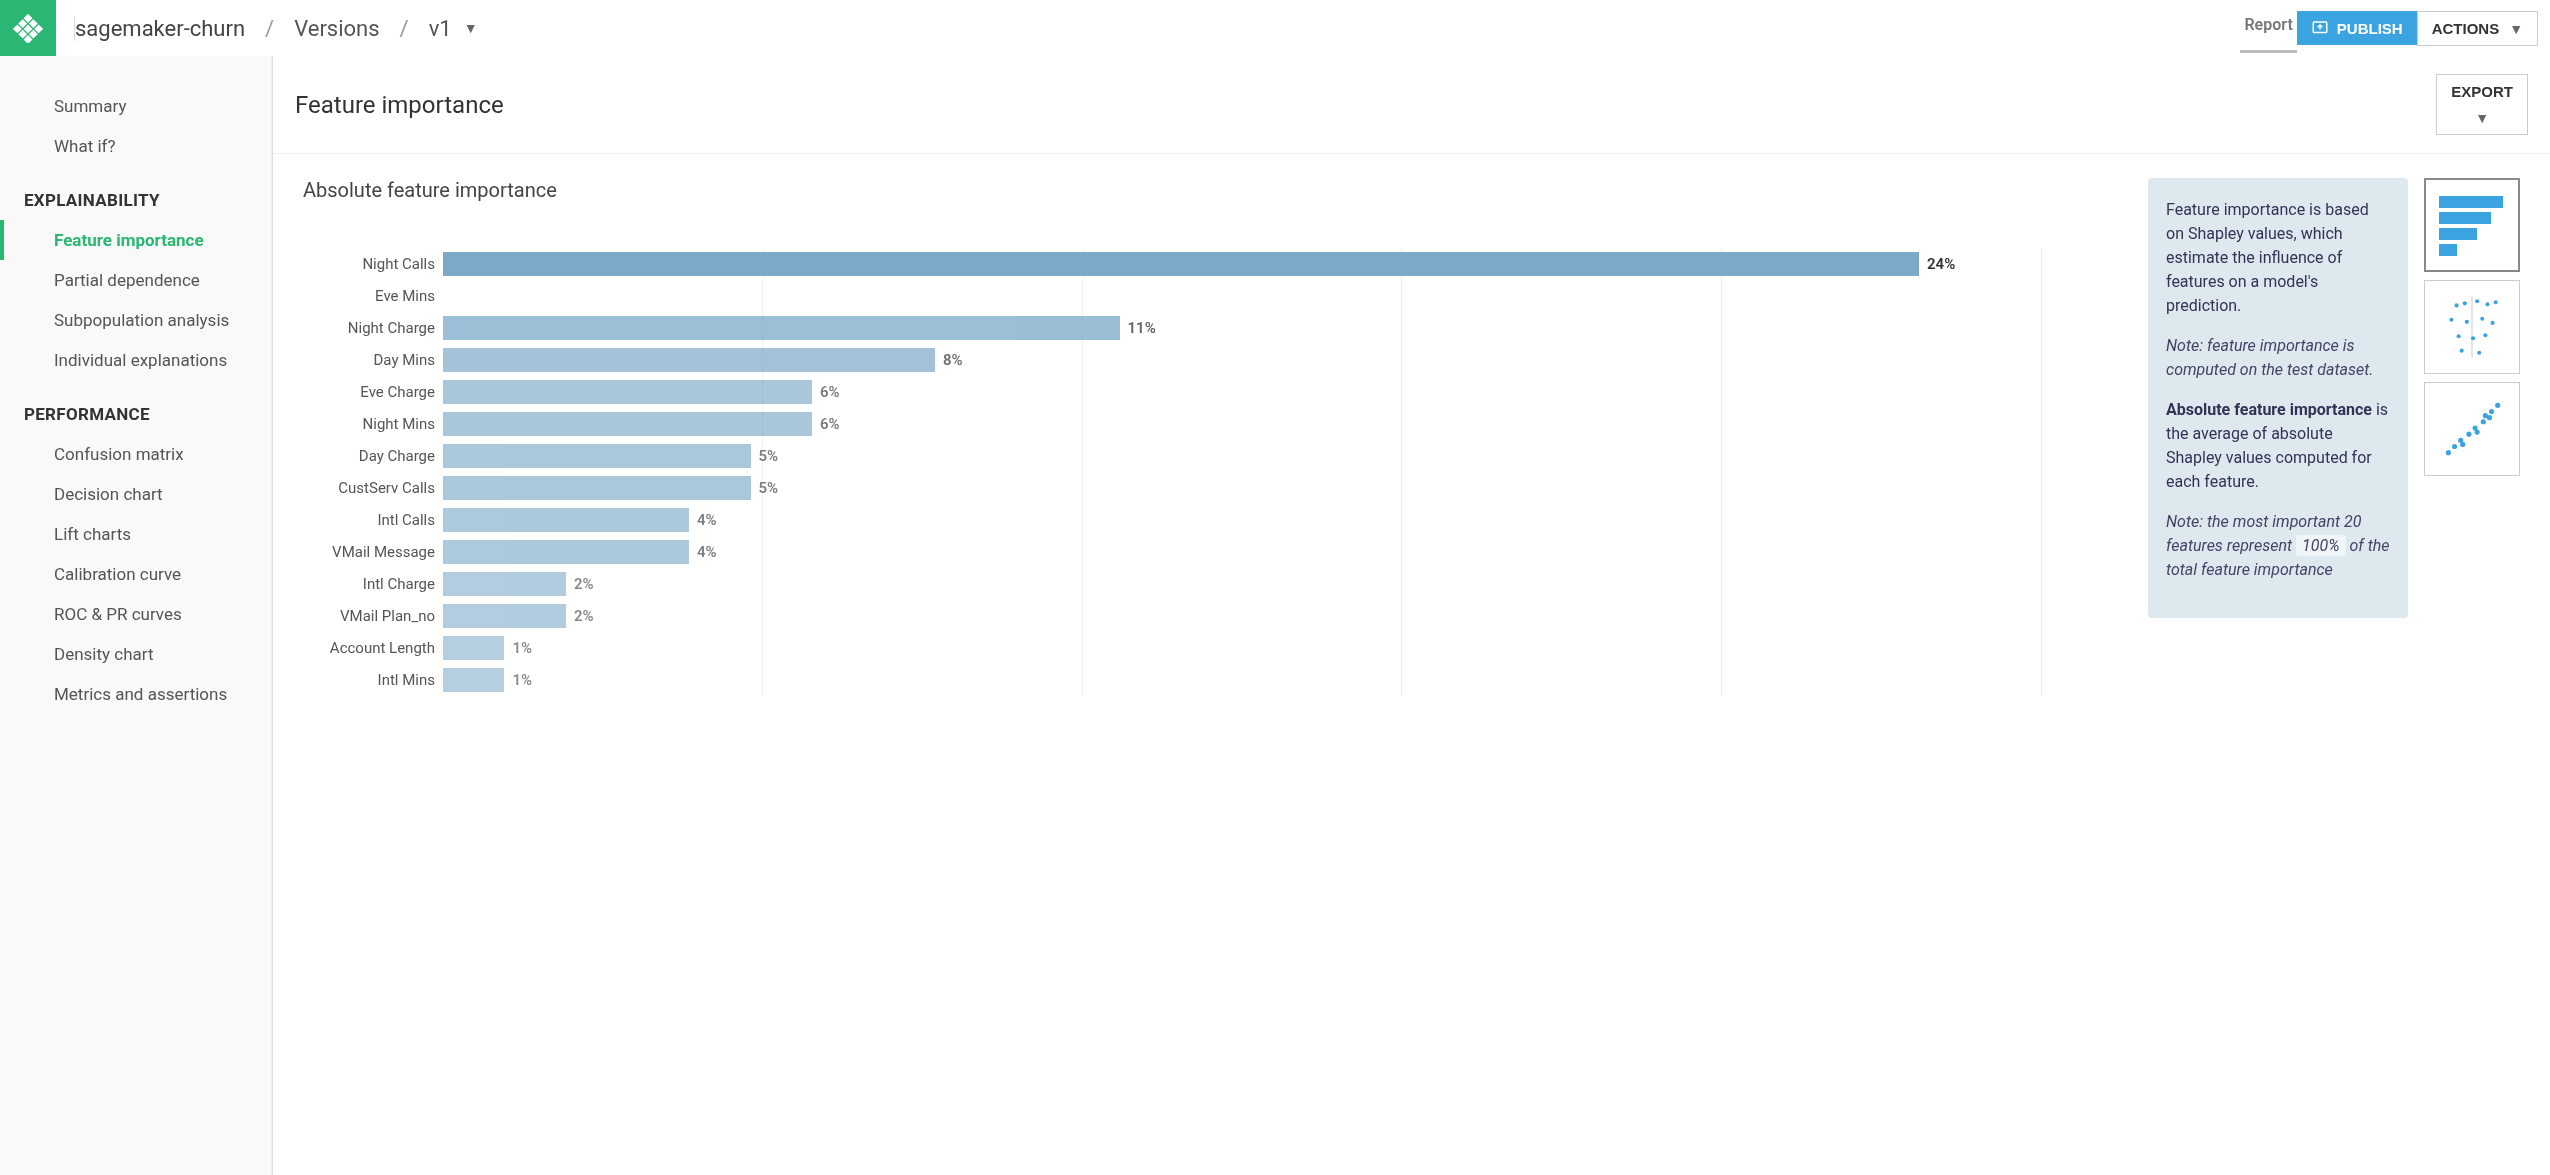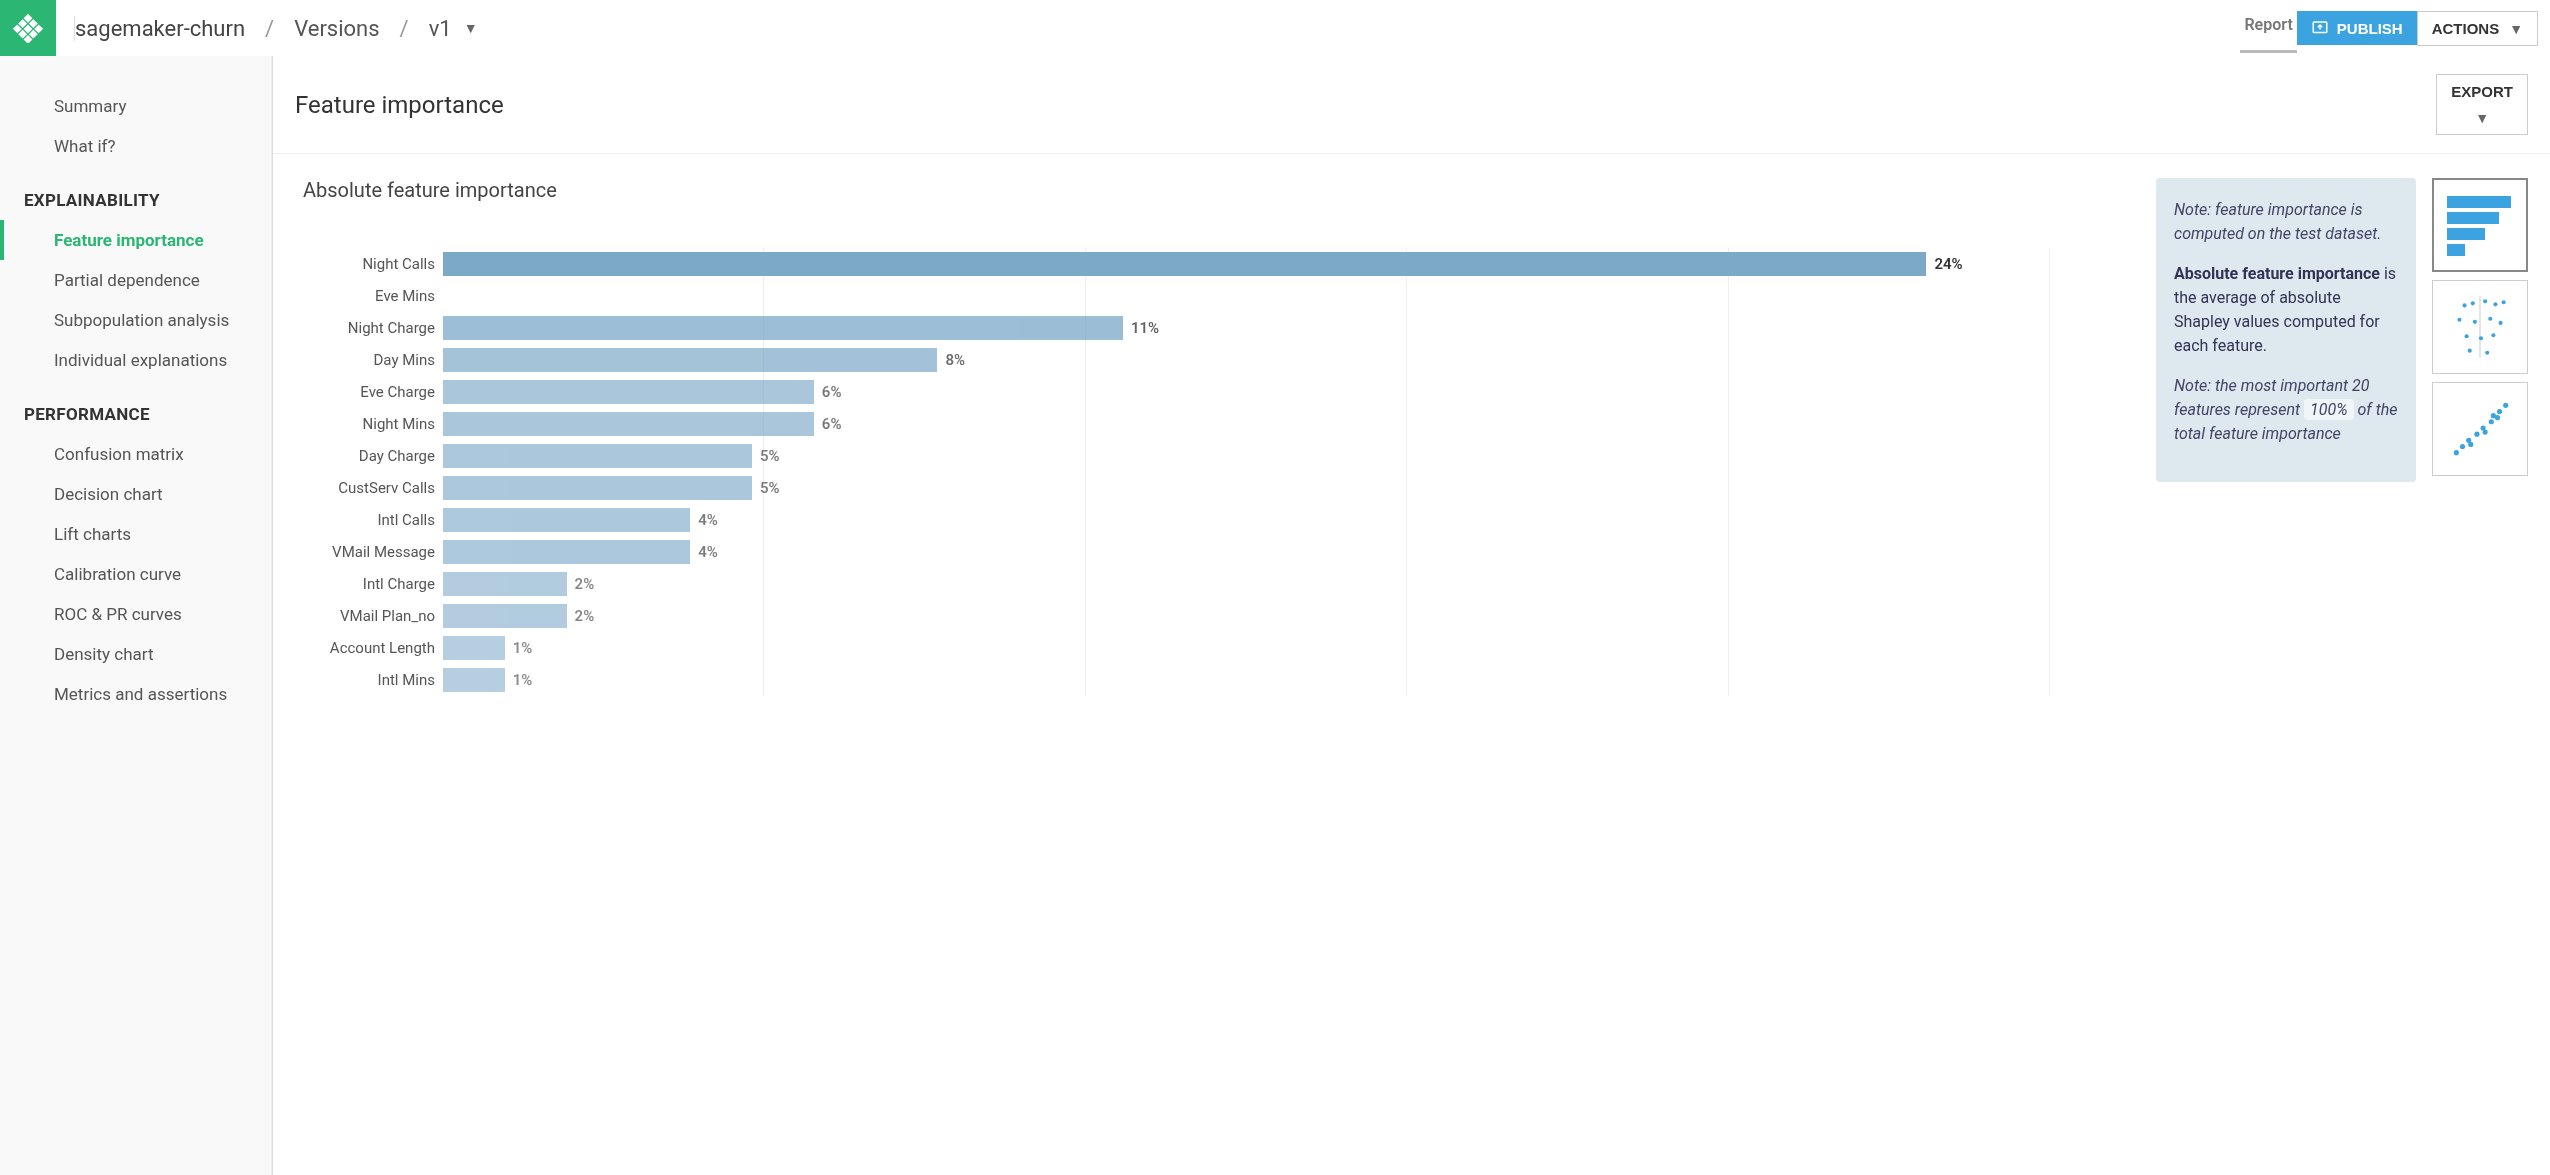--- a/index.html
+++ b/index.html
@@ -24,21 +24,21 @@
 .sidebar { width:272px; padding:30px 0 0 0; background:#f9f9f9; border-right:1px solid #eee; overflow:auto; }
 .side-item { display:block; padding:10px 0 10px 50px; font-size:17px; color:#555; cursor:pointer; border-left:4px solid transparent; }
 .side-header { padding:24px 0 10px 24px; font-size:17px; font-weight:700; color:#333; letter-spacing:0.3px; }
 .side-item.active { color:#2bb673; font-weight:700; border-left:4px solid #2bb673; }
 
 .main { flex:1; background:#fff; border-left:1px solid #ddd; overflow:auto; }
 .main-header { display:flex; align-items:center; justify-content:space-between; padding:18px 22px; border-bottom:1px solid #eee; }
 .page-title { font-size:24px; font-weight:400; color:#333; }
 .export-btn { background:#fff; border:1px solid #ccc; padding:8px 14px; font-size:15px; font-weight:700; color:#333; cursor:pointer; display:flex; align-items:center; gap:10px;flex-direction:column; }
 
-.content { display:flex; gap:16px; padding:24px 22px 30px 30px; }
+.content { display:flex; gap:16px; padding:24px 30px 30px 30px; }
 .chart-col { flex:1; min-width:0; }
 .chart-title { font-size:20px; color:#444; margin-bottom:46px; }
 
 .hbar-chart { position:relative; }
 .plot-area { position:relative; margin-left:140px; margin-right:90px; }
 .gridlines { position:absolute; top:0; bottom:0; left:0; right:0; display:flex; }
 .gridlines div { flex:1; border-right:1px solid #eee; }
 .bars { position:relative;margin-top:20px; }
 .bar-row { display:flex; align-items:center; height:32px; position:relative; }
 .bar-label { position:absolute; right:100%; width:140px; padding-right:8px; text-align:right; font-size:15px; color:#555; }
@@ -224,20 +224,21 @@
                   <div class="bar" style="width: 3.84615%; opacity: 0.57;">
                     <div class="bar-value">1%</div>
                   </div>
                 </div>
               </div>
           </div>
         </div>
       </div>
 
       <div class="info-col">
+        <p>Feature importance is based on Shapley values, which estimate the influence of features on a model's prediction.</p>
         <p class="note">Note: feature importance is computed on the test dataset.</p>
         <p><b>Absolute feature importance</b><span> is the average of absolute Shapley values computed for each feature.</span></p>
         <p class="note"><span>Note: the most important 20 features represent </span><span class="pct-badge">100%</span><span> of the total feature importance</span></p>
       </div>
 
       <div class="thumbs">
         <div class="thumb active">
           <svg viewBox="0 0 70 70">
             <rect x="2" y="6" width="64" height="12" fill="#3ba3e0"></rect>
             <rect x="2" y="22" width="52" height="12" fill="#3ba3e0"></rect>

